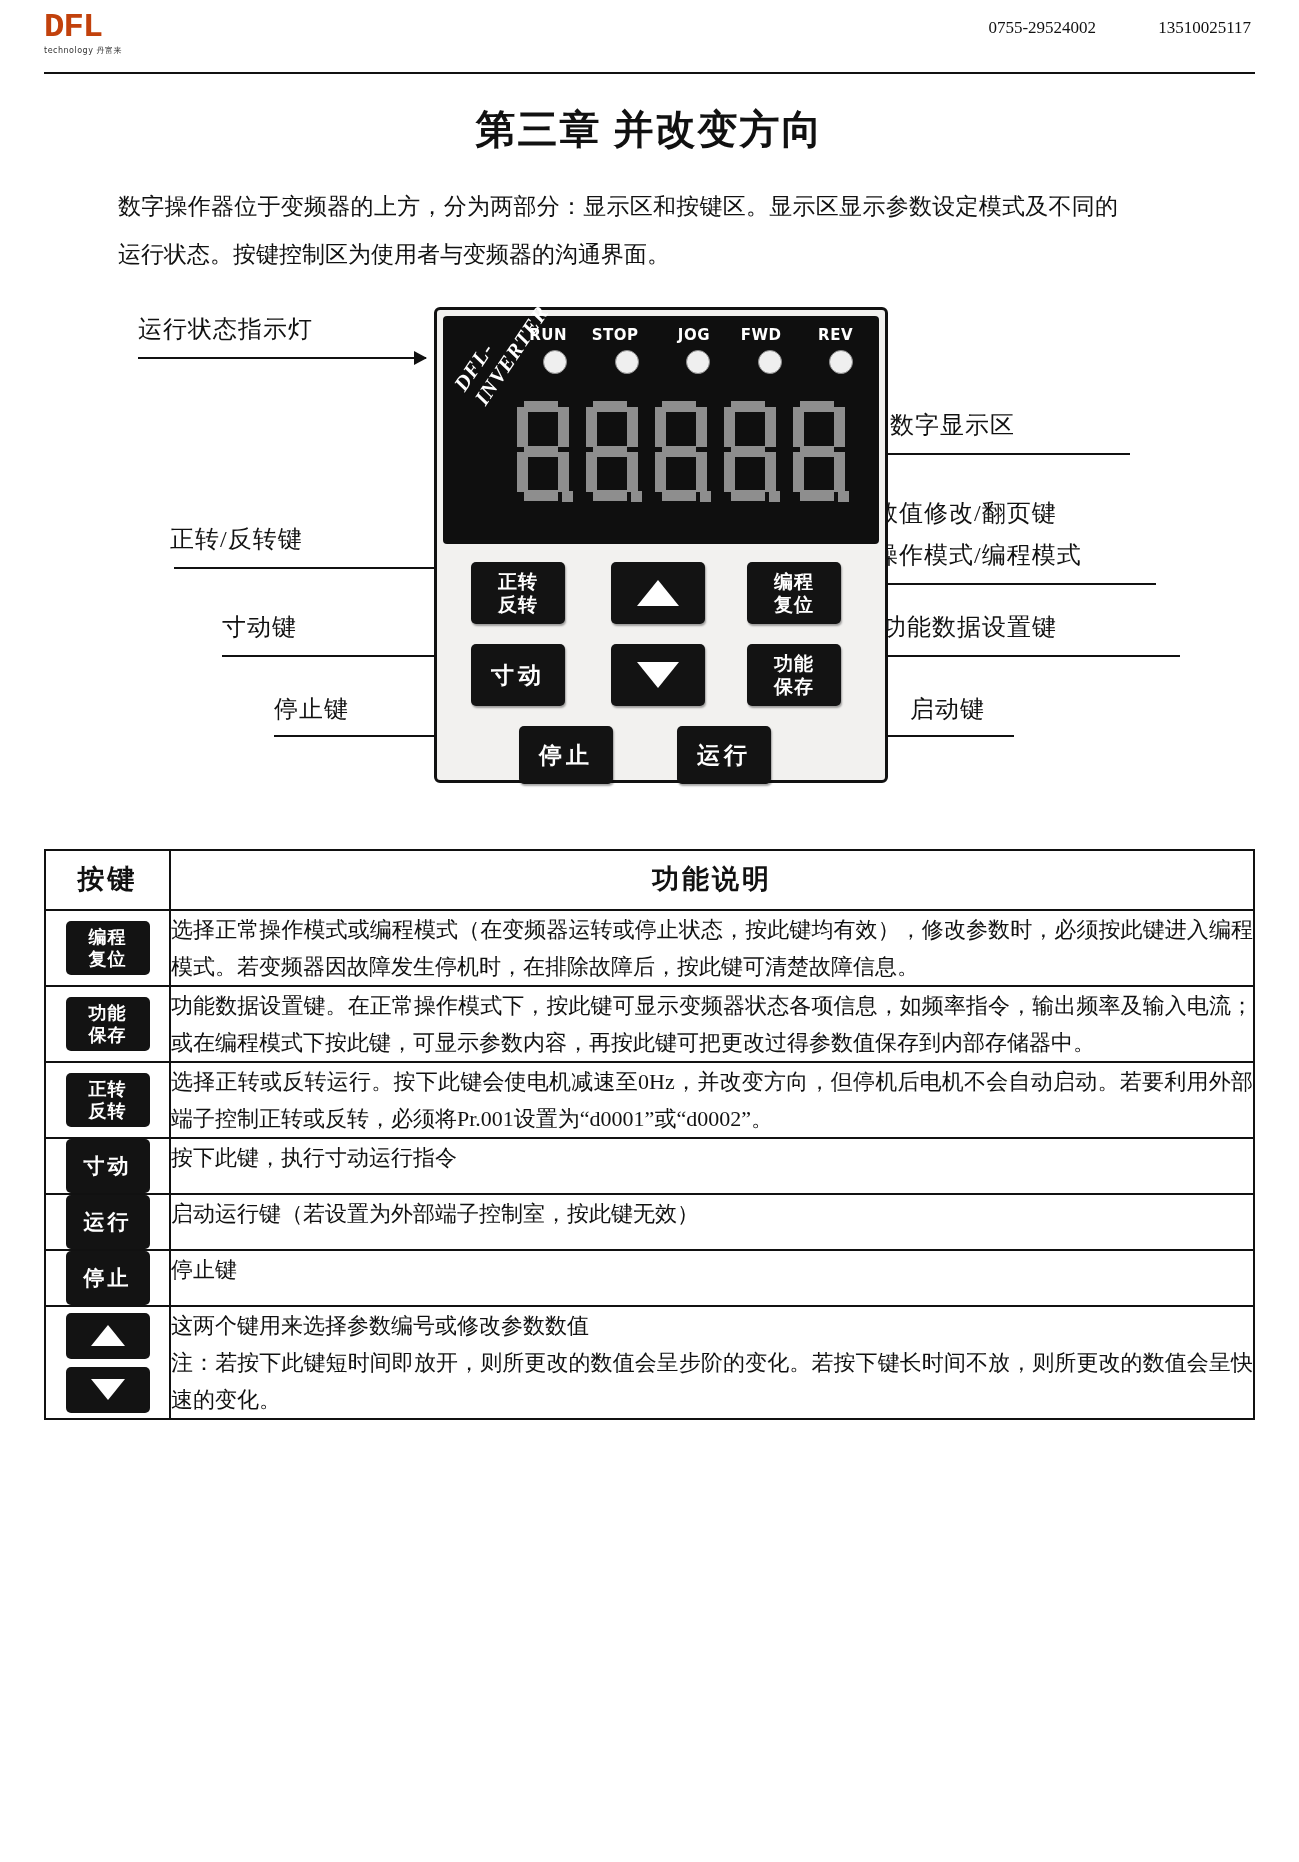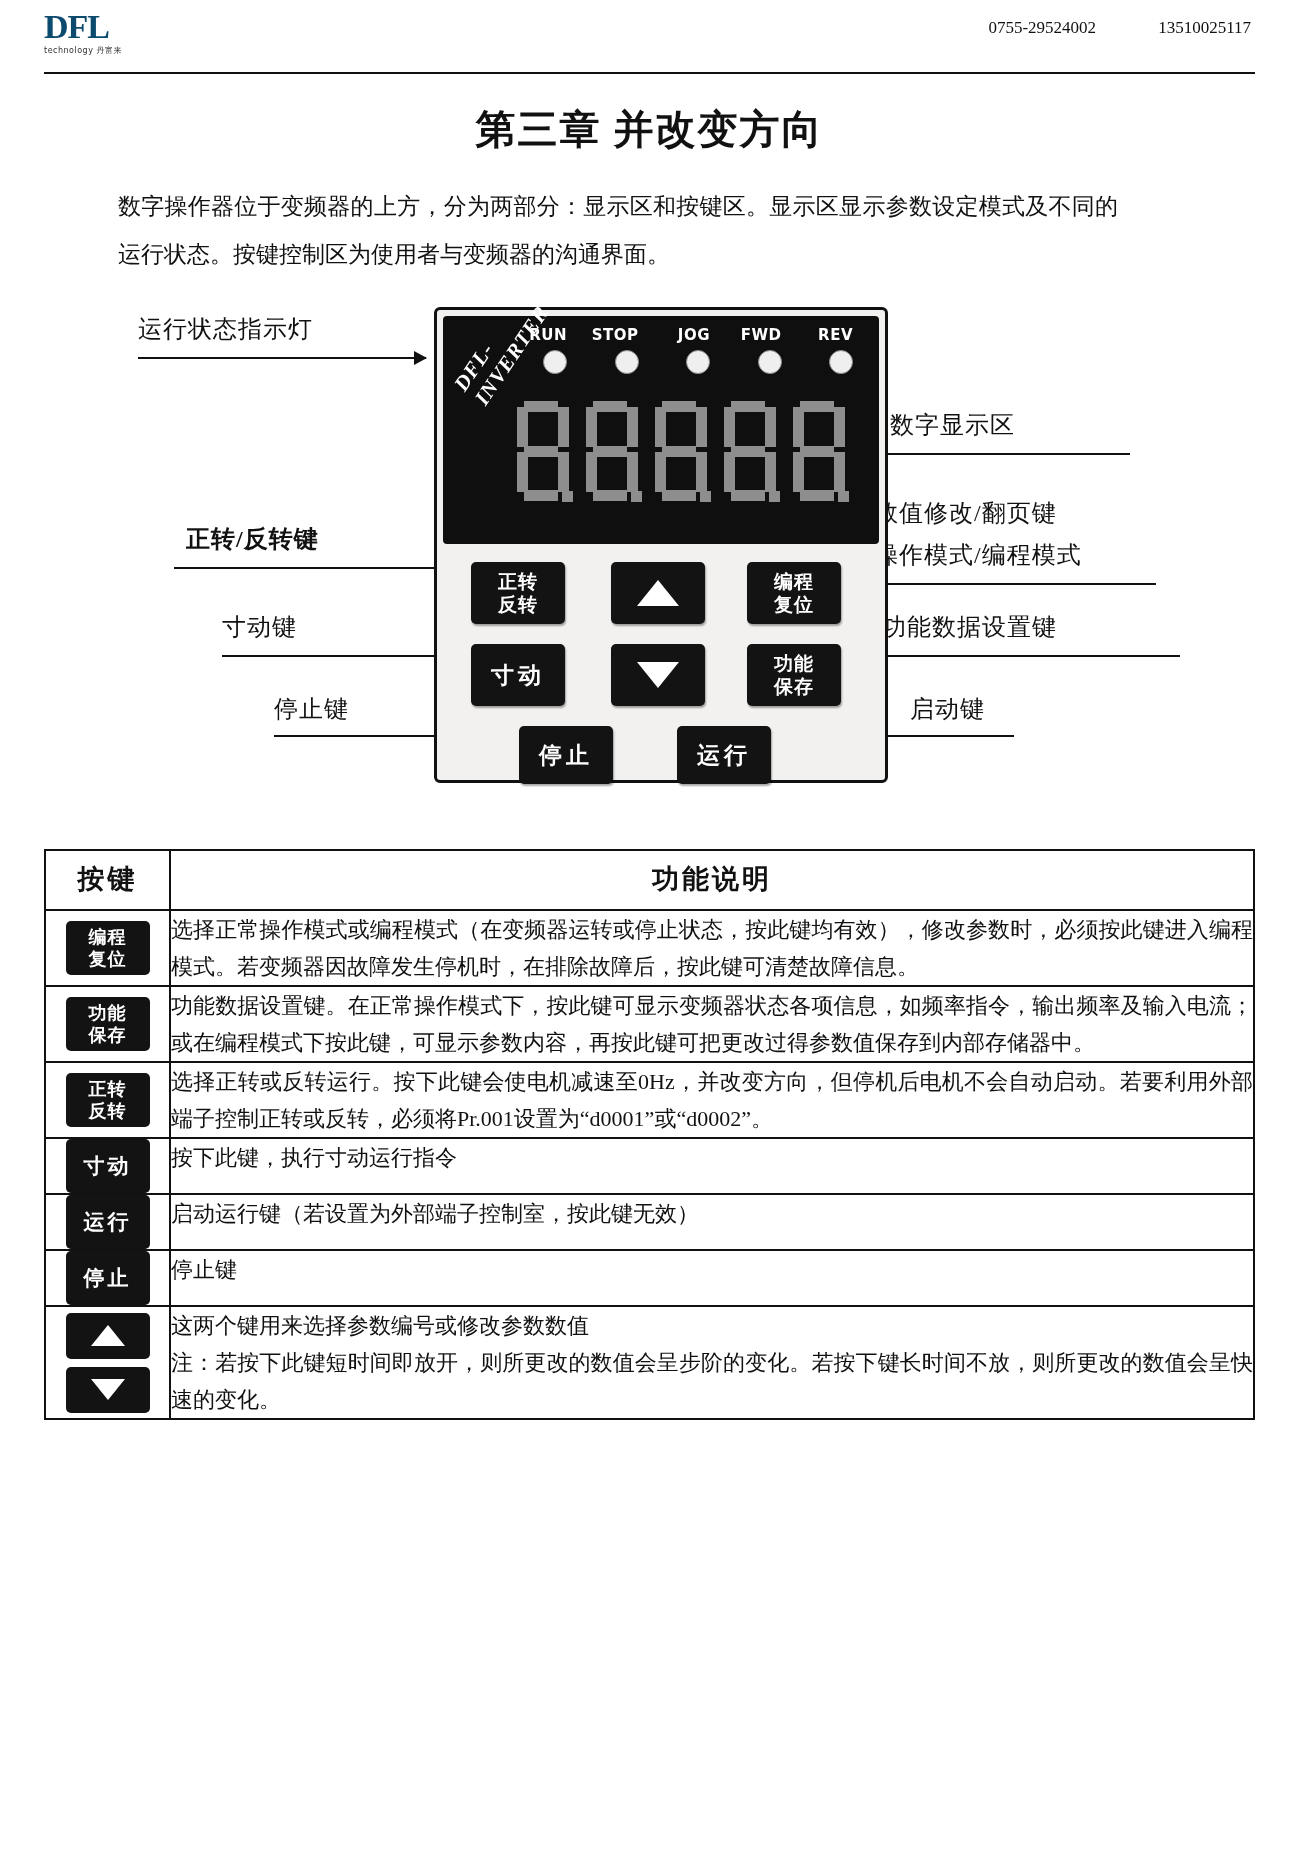--- a/index.html
+++ b/index.html
@@ -34,26 +34,26 @@
     display: flex;
     flex-direction: column;
     align-items: flex-start;
   }
   .logo-mark {
     display: flex;
     align-items: flex-end;
     height: 36px;
   }
   .logo-letter {
-    font-family: Liberation Serif, serif;
+    font-family: Liberation Mono, monospace;
     font-weight: bold;
     font-size: 34px;
     line-height: 34px;
     letter-spacing: -1px;
-    color: #0c4a6e;
+    color: #c2410c;
     text-align: right;
   }
   .logo-sub {
     font-family: "DejaVu Sans", sans-serif;
     font-size: 8px;
     letter-spacing: 0.5px;
     color: #333;
     margin-top: 1px;
   }
   .header-contacts {
@@ -366,21 +366,21 @@
 
   <div class="chapter-title">第三章  并改变方向</div>
 
   <p class="body-para">数字操作器位于变频器的上方，分为两部分：显示区和按键区。显示区显示参数设定模式及不同的运行状态。按键控制区为使用者与变频器的沟通界面。</p>
 
   <div class="figure">
 
     <div class="callout" style="left:94px; top:12px;">运行状态指示灯</div>
     <div class="cl-line arrow-r" style="left:94px; top:56px; width:288px;"></div>
 
-    <div class="callout" style="left:142px; top:222px;font-weight:bold;">正转/反转键</div>
+    <div class="callout" style="left:126px; top:222px;">正转/反转键</div>
     <div class="cl-line arrow-r" style="left:130px; top:266px; width:288px;"></div>
 
     <div class="callout" style="left:178px; top:310px;">寸动键</div>
     <div class="cl-line arrow-r" style="left:178px; top:354px; width:240px;"></div>
 
     <div class="callout" style="left:230px; top:392px;">停止键</div>
     <div class="cl-line arrow-r" style="left:230px; top:434px; width:236px;"></div>
 
     <div class="callout" style="left:846px; top:108px;">数字显示区</div>
     <div class="cl-line arrow-l" style="left:752px; top:152px; width:334px;"></div>

